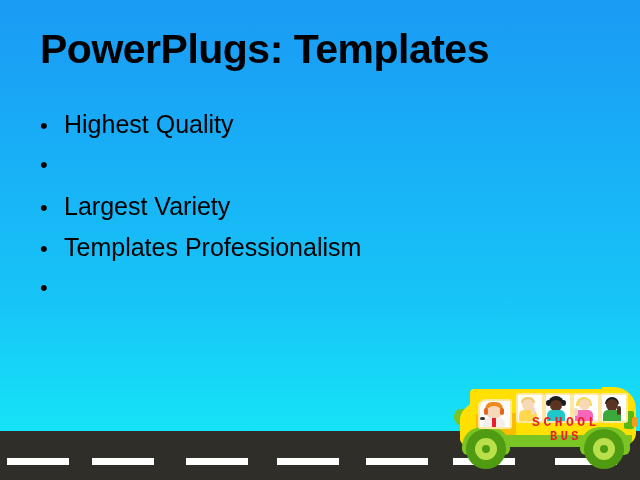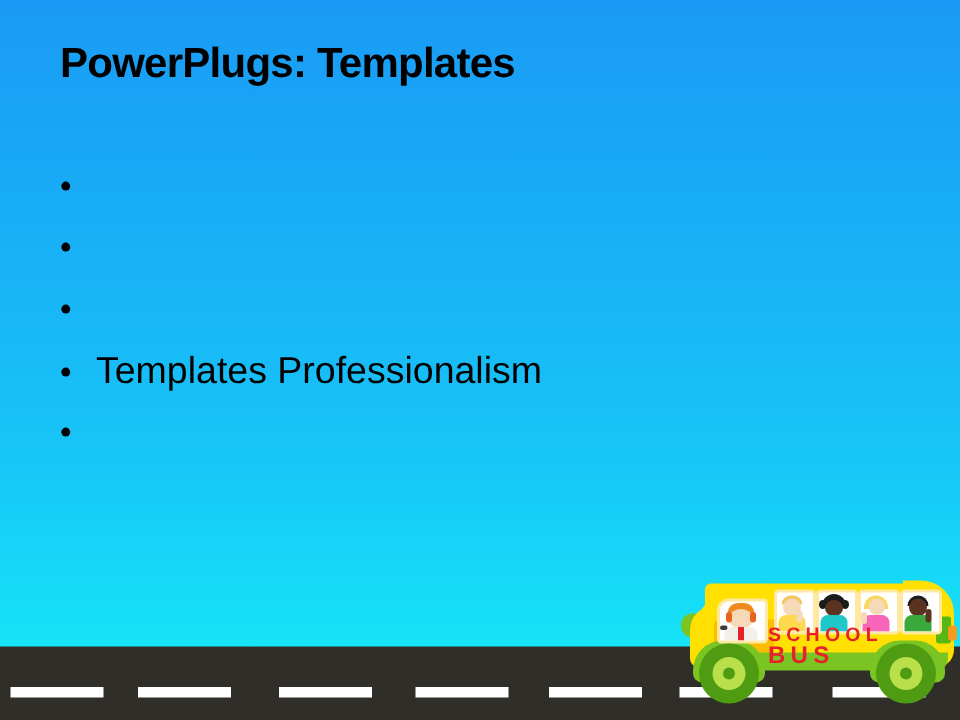--- a/index.html
+++ b/index.html
@@ -15,21 +15,21 @@
     overflow: hidden;
     font-family: "Liberation Sans", sans-serif;
     background: linear-gradient(to bottom, #1a9bf5 0%, #19a8f6 22%, #17c4f7 62%, #15e6f7 92%, #14ecf8 100%);
   }
 
   
   #title {
     position: absolute;
     left: 40px;
     top: 26px;
-    font-size: 28px;
+    font-size: 41px;
     font-weight: bold;
     color: #000000;
     letter-spacing: -0.5px;
     white-space: nowrap;
     font-family: "Liberation Sans", sans-serif;
   }
 
   
   #bullets {
     position: absolute;
@@ -184,26 +184,26 @@
   .head  { position:absolute; border-radius: 50%; }
   .hair  { position:absolute; }
   .body-s{ position:absolute; border-radius: 5px 5px 0 0; }
   .cap   { position:absolute; border-radius: 8px 8px 0 0; }
 
   
   .bus-text {
     left: 60px; top: 44px;
     width: 108px; height: 34px;
     color: #e8202a;
-    font-family: Liberation Sans, sans-serif;
+    font-family: Liberation Mono, monospace;
     font-weight: bold;
-    text-align: left;
+    text-align: center;
   }
   .bus-line1 { font-size: 13px; letter-spacing: 3.5px; line-height: 15px; }
-  .bus-line2 { font-size: 16px; letter-spacing: 3.5px; line-height: 15px; }
+  .bus-line2 { font-size: 12px; letter-spacing: 3.5px; line-height: 15px; }
 
   
   .wheel {
     border-radius: 50%;
     background: #4f9c12;
   }
   .wheel-in {
     position: absolute;
     border-radius: 50%;
     background: #b9e04a;
@@ -221,26 +221,28 @@
 </head>
 <body>
 
 <div id="slide">
 
   <div id="title">PowerPlugs: Templates</div>
 
   <div id="bullets">
     <div class="bullet-row">
       <span class="bullet-dot">•</span>
-    </div>
-    <div class="bullet-row">
-      <span class="bullet-dot">•</span>
-    </div>
-    <div class="bullet-row">
-      <span class="bullet-dot">•</span>
+      <span class="bullet-text">Highest Quality</span>
+    </div>
+    <div class="bullet-row">
+      <span class="bullet-dot">•</span>
+    </div>
+    <div class="bullet-row">
+      <span class="bullet-dot">•</span>
+      <span class="bullet-text">Largest Variety</span>
     </div>
     <div class="bullet-row">
       <span class="bullet-dot">•</span>
       <span class="bullet-text">Templates Professionalism</span>
     </div>
     <div class="bullet-row">
       <span class="bullet-dot">•</span>
     </div>
   </div>
 

